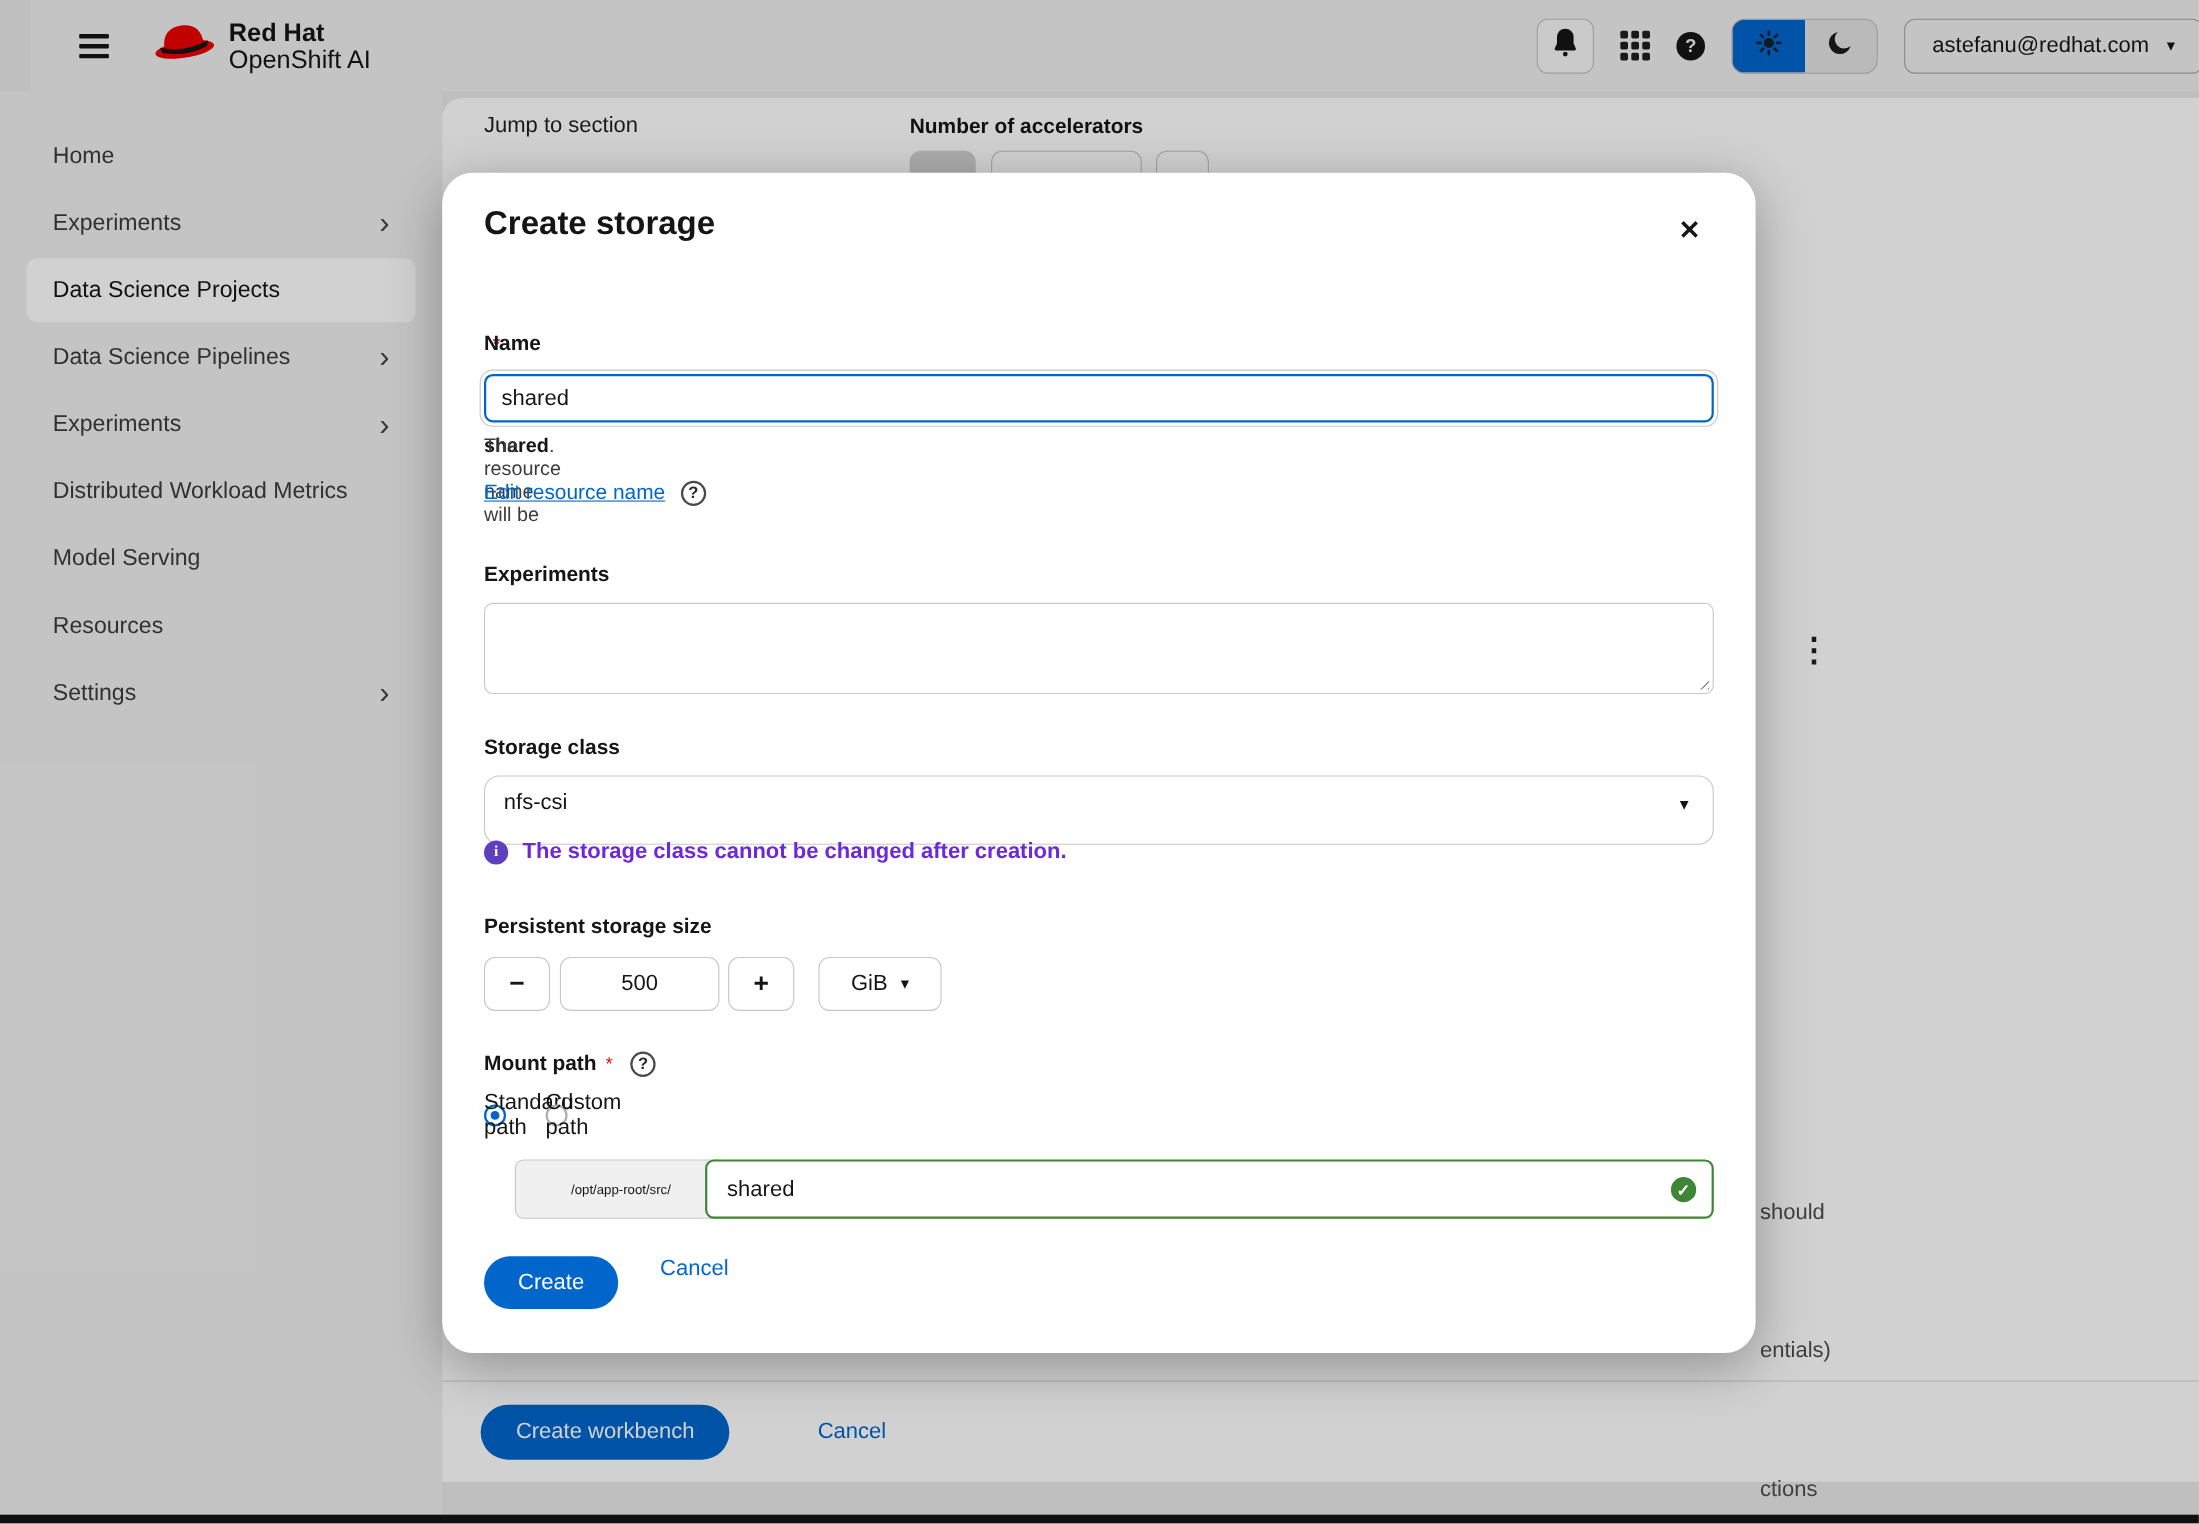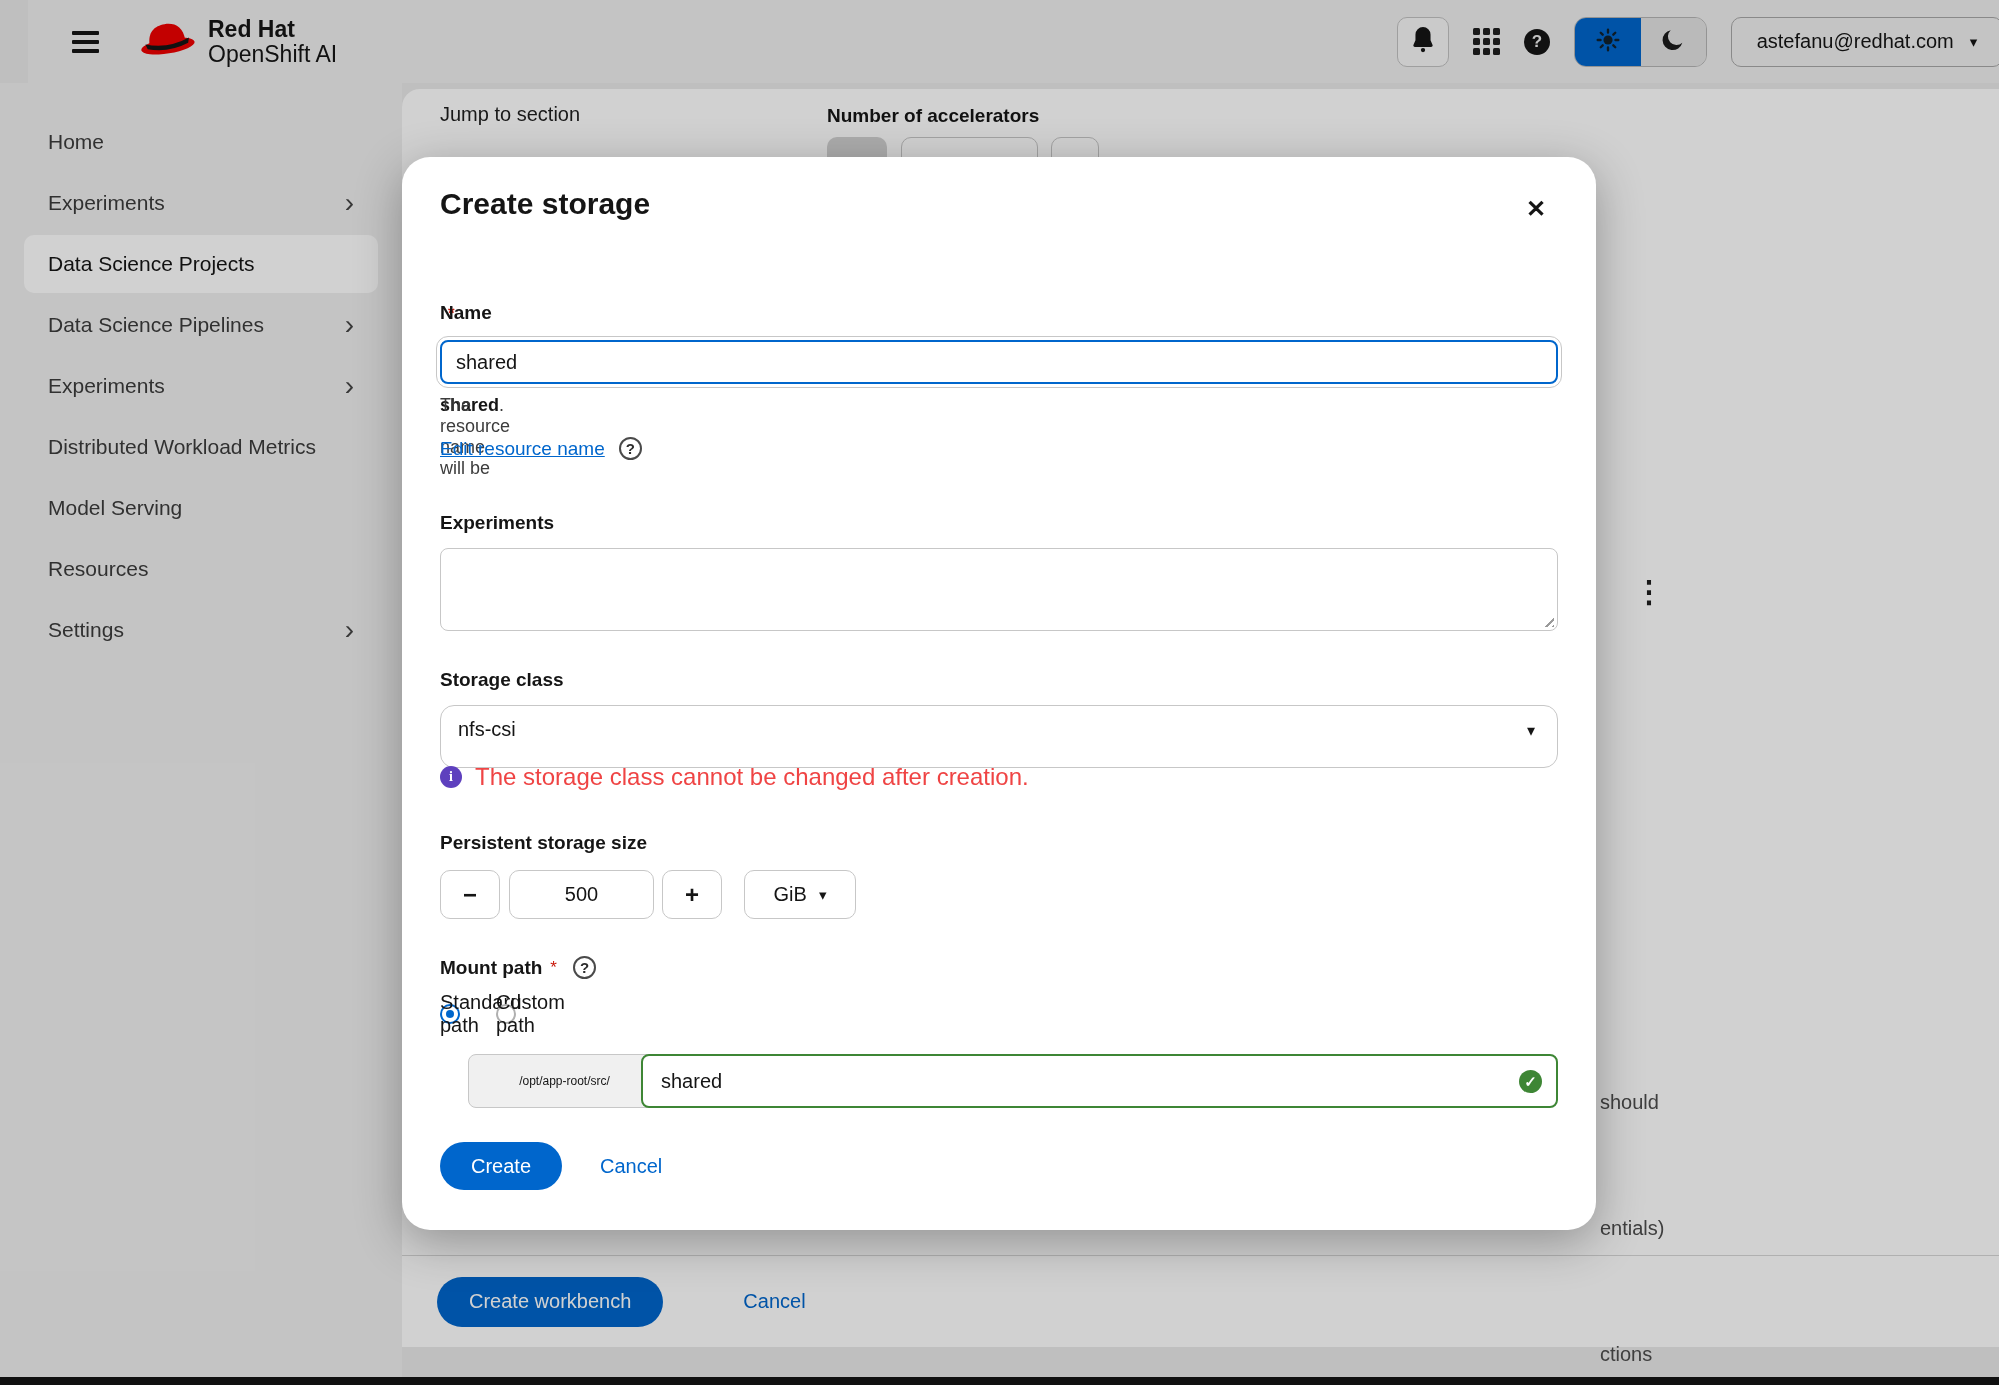--- a/index.html
+++ b/index.html
@@ -130,21 +130,21 @@
   }
   .select-value { left:17px; top:12px; font-size:20px; color:#151515; }
   .select-caret { right:22px; top:15px; font-size:16px; color:#151515; }
   .info-row { left:38px; top:606px; display:flex; align-items:center; gap:13px; }
   .info-row > * { position:static; }
   .info-icon {
     width:22px; height:22px; border-radius:50%; background:#5e40be; color:#fff;
     font-size:14px; font-weight:700; font-family:"Liberation Serif",serif;
     display:inline-flex; align-items:center; justify-content:center; flex:none;
   }
-  .info-text { font-size:24px; font-weight:400; color:#ef4444; }
+  .info-text { font-size:20px; font-weight:700; color:#6d28d9; }
   .lbl-size { left:38px; top:675px; }
   .size-row { left:38px; top:713px; height:49px; width:1118px; }
   .stepper-btn {
     width:60px; height:49px; border:1px solid #c7c7c7; border-radius:10px; background:#fff;
     font-size:24px; font-weight:700; color:#151515; cursor:pointer;
     display:flex; align-items:center; justify-content:center;
   }
   .step-minus { left:0; top:0; }
   .size-value {
     left:69px; top:0; width:145px; height:49px; border:1px solid #c7c7c7; border-radius:10px;
@@ -175,21 +175,21 @@
     display:flex; align-items:center; justify-content:center; font-size:12px; color:#151515;margin-left:28px;
   }
   .path-input {
     left:201px; top:0; width:917px; height:54px; border:2px solid #3e8635; border-radius:8px;
     font-size:20px; font-family:"Liberation Sans",sans-serif; padding:0 18px 0 18px; color:#151515; background:#fff;
   }
   .valid-check {
     right:16px; top:16px; width:23px; height:23px; border-radius:50%; background:#3e8635; color:#fff;
     font-size:15px; font-weight:700; display:flex; align-items:center; justify-content:center;
   }
-  .m-actions { left:38px; top:985px; display:flex; align-items:center; gap:38px; }
+  .m-actions { left:38px; top:985px; display:flex; align-items:flex-start; gap:38px; }
   .m-actions > * { position:static; }
   .m-create-btn { height:48px; padding:0 31px; }
   .m-cancel { color:#0066cc; font-size:20px; cursor:pointer; }
 </style>
 </head>
 <body>
 
 <header class="masthead">
   <div class="hamburger">
       <span></span>

